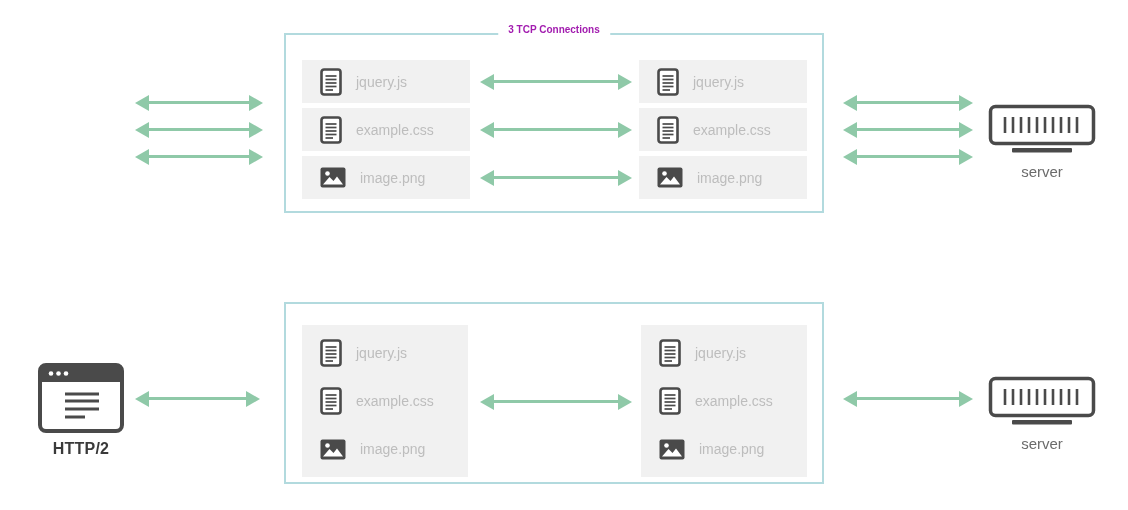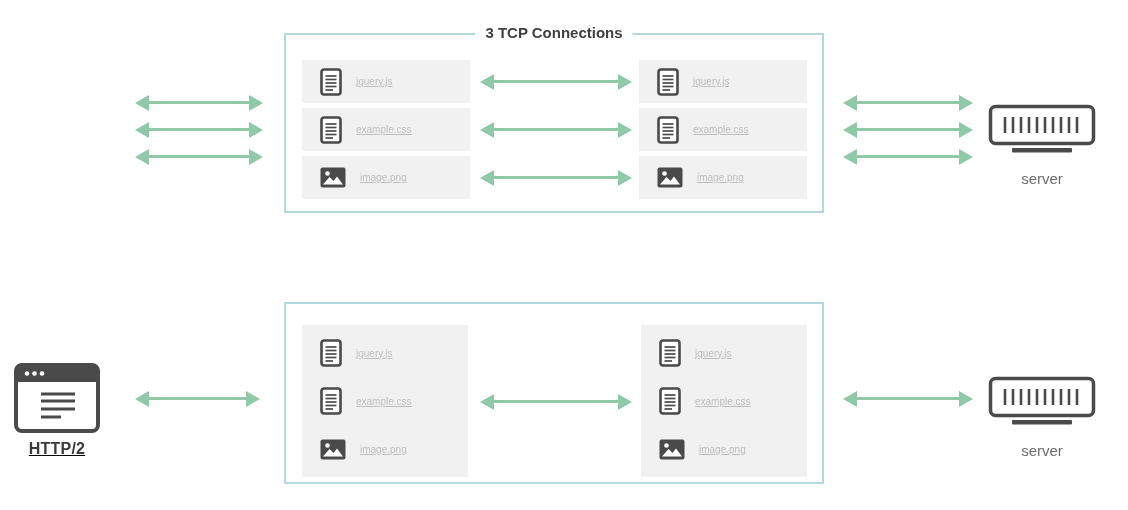--- a/index.html
+++ b/index.html
@@ -4,35 +4,35 @@
 <style>
   html,body{margin:0;padding:0;background:#ffffff;}
   .canvas{
     position:relative;width:1128px;height:510px;background:#ffffff;overflow:hidden;
     font-family:"Liberation Sans","DejaVu Sans",sans-serif;
   }
   
   .client{position:absolute;width:86px;text-align:center;}
   .client-label{margin-top:7px;font-size:16px;font-weight:bold;color:#3a3a3a;letter-spacing:.2px;}
   .server{position:absolute;width:108px;text-align:center;}
-  .server-label{margin-top:14px;font-size:15px;color:#6b6b6b;}
+  .server-label{margin-top:7px;font-size:15px;color:#6b6b6b;}
   
   .tcp-box{position:absolute;left:284px;width:540px;border:2px solid #b2dade;box-sizing:border-box;background:#ffffff;}
   .box-title{
     position:absolute;top:-11px;left:50%;transform:translateX(-50%);
-    background:#ffffff;padding:0 10px;font-size:15px;font-weight:bold;color:#404040;white-space:nowrap;
+    background:#ffffff;padding:0 10px;font-size:10px;font-weight:bold;color:#a21caf;white-space:nowrap;
   }
   
   .file-chip{
     position:absolute;width:168px;height:43px;background:#f1f1f1;
     display:flex;align-items:center;gap:14px;padding-left:18px;box-sizing:border-box;
   }
   .panel{position:absolute;width:166px;height:152px;background:#f1f1f1;}
   .panel .file-row{position:absolute;left:18px;height:40px;display:flex;align-items:center;gap:14px;}
-  .file-label{font-size:10px;color:#bdbdbd;text-decoration:underline;}
+  .file-label{font-size:14px;color:#bdbdbd;}
   
   .arrow{position:absolute;height:3px;background:#8fc9a8;}
   .arrow::before,.arrow::after{
     content:'';position:absolute;top:-6.5px;width:0;height:0;
     border-top:8px solid transparent;border-bottom:8px solid transparent;
   }
   .arrow::before{left:-13px;border-right:14px solid #8fc9a8;}
   .arrow::after{right:-13px;border-left:14px solid #8fc9a8;}
   .icon{flex:0 0 auto;display:block;}
   .hidden-defs{position:absolute;width:0;height:0;overflow:hidden;}
@@ -142,21 +142,21 @@
   <div class="arrow" style="left:856px;top:128px;width:104px;"></div>
   <div class="arrow" style="left:856px;top:155px;width:104px;"></div>
 
   <div class="server" style="left:988px;top:104px;">
     <svg class="icon" width="108" height="52">
         <use href="#ic-server"></use>
       </svg>
     <div class="server-label">server</div>
   </div>
 
-  <div class="client" style="left:14px;top:363px;text-decoration:underline;">
+  <div class="client" style="left:38px;top:363px;">
     <svg class="icon" width="86" height="70">
         <use href="#ic-browser"></use>
       </svg>
     <div class="client-label">HTTP/2</div>
   </div>
 
   <div class="arrow" style="left:148px;top:397px;width:99px;"></div>
 
   <div class="tcp-box" style="top:302px;height:182px;">
 

